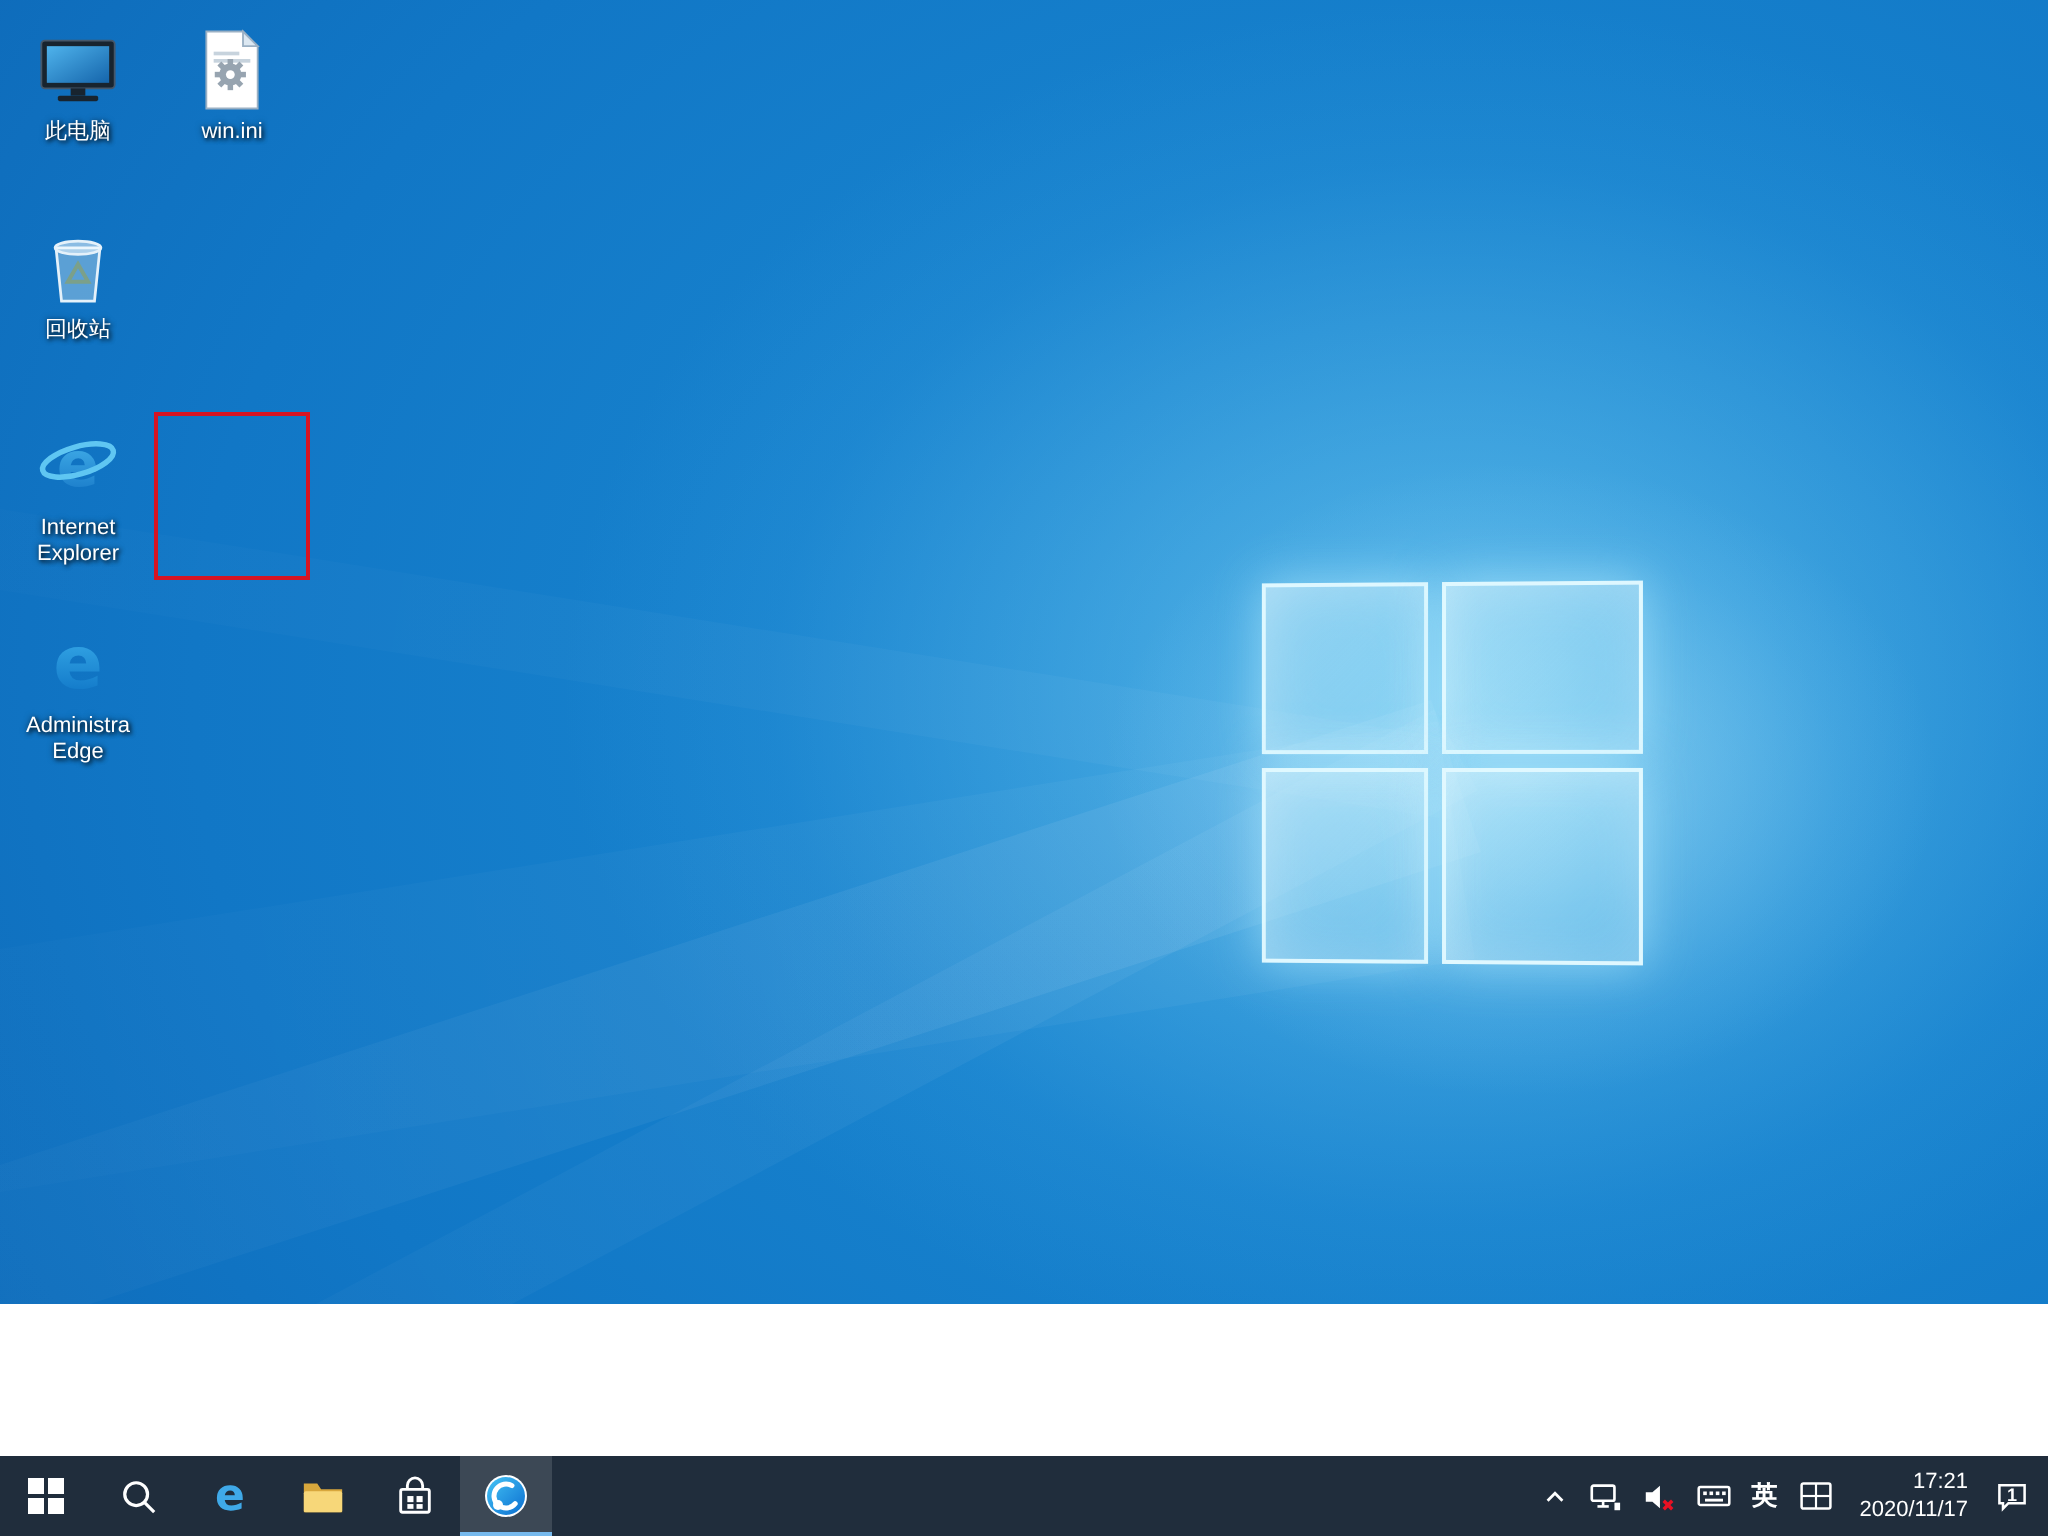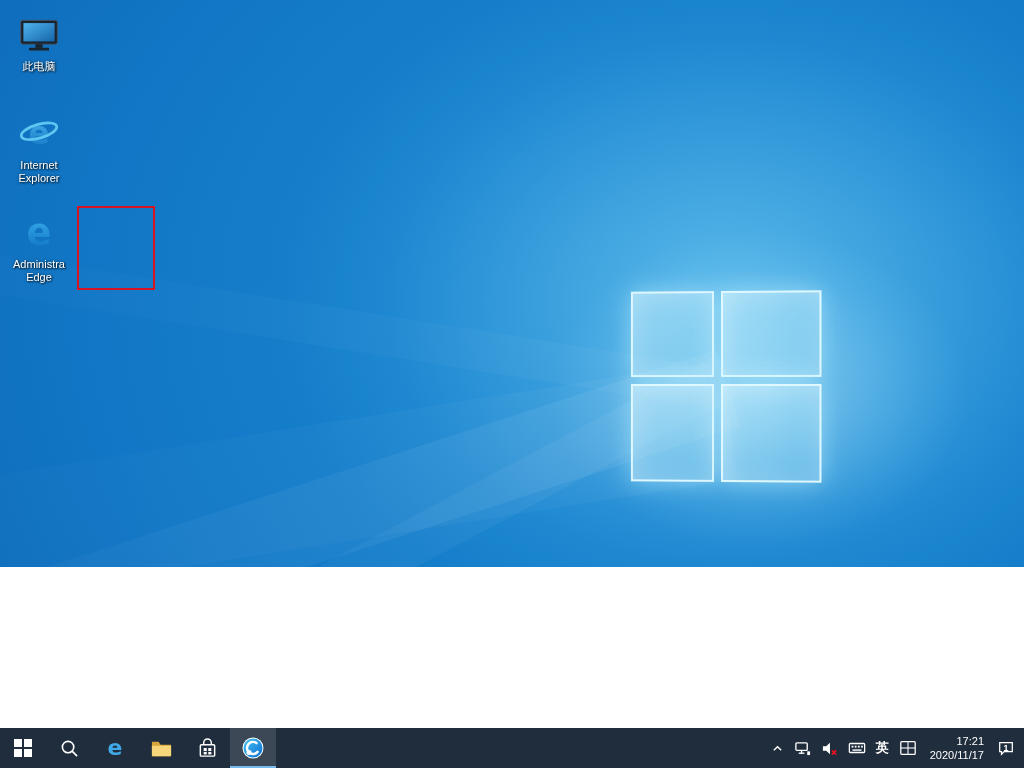--- a/index.html
+++ b/index.html
@@ -1,18 +1,18 @@
 <!DOCTYPE html>
 <html><head>
 <meta charset="utf-8">
 <title>Windows 10 Desktop</title>
 <style>
   html,body{margin:0;padding:0;width:1024px;height:768px;overflow:hidden;
     font-family:"Liberation Sans","DejaVu Sans",sans-serif;}
-  .desktop{position:absolute;left:0;top:0;width:1024px;height:567px;overflow:hidden;
+  .desktop{position:absolute;left:0;top:0;width:1024px;height:652px;overflow:hidden;
     background:
       radial-gradient(620px 480px at 71% 53%, rgba(140,220,250,0.55), rgba(60,160,225,0.18) 55%, rgba(0,0,0,0) 72%),
       radial-gradient(1400px 1100px at 71% 53%, #1e8fd6 0%, #1177c6 45%, #0c63b2 75%, #0a559e 100%);}
   .beam{position:absolute;left:-272px;width:1000px;background:linear-gradient(to right, rgba(255,255,255,0), rgba(255,255,255,0.10));
     transform-origin:right center;pointer-events:none;}
   .glow{position:absolute;left:470px;top:170px;width:580px;height:440px;pointer-events:none;
     background:radial-gradient(closest-side, rgba(200,242,255,0.45), rgba(130,205,245,0.14) 55%, rgba(0,0,0,0) 72%);}
   .winlogo{position:absolute;left:630px;top:291px;display:grid;
     grid-template-columns:84px 100px;grid-template-rows:86px 98px;gap:7px;
     transform:perspective(900px) rotateY(-4deg);}
@@ -75,20 +75,30 @@
           <rect x="7" y="11" width="34" height="20" fill="url(#gscr)"></rect>
           <rect x="20" y="34" width="8" height="4" fill="#18242f"></rect>
           <rect x="13" y="38" width="22" height="3" rx="1" fill="#18242f"></rect>
         </svg>
       </div>
       <div class="lbl">此电脑</div>
     </div>
     <div class="dicon">
       <div class="art">
         <svg viewBox="0 0 48 48" width="44" height="44">
+          <path d="M12 13 L36 13 L33 42 L15 42 Z" fill="rgba(215,236,248,0.38)" stroke="#e4f1fa" stroke-width="1.5"></path>
+          <ellipse cx="24" cy="13" rx="12.5" ry="3.6" fill="rgba(240,250,255,0.55)" stroke="#e4f1fa" stroke-width="1.5"></ellipse>
+          <path d="M24 22 l-5.5 9.5 h11 z" fill="none" stroke="#7ba08a" stroke-width="2.2"></path>
+        </svg>
+      </div>
+      <div class="lbl">回收站</div>
+    </div>
+    <div class="dicon">
+      <div class="art">
+        <svg viewBox="0 0 48 48" width="44" height="44">
           <defs>
               <linearGradient id="gie" x1="0" y1="0" x2="0" y2="1">
             <stop offset="0" stop-color="#49b8ef"></stop>
                 <stop offset="1" stop-color="#1373c4"></stop>
               </linearGradient>
             </defs>
           <text x="24" y="35" font-size="34" font-weight="bold" text-anchor="middle" fill="url(#gie)" font-family="DejaVu Sans, sans-serif">e</text>
           <ellipse cx="24" cy="21" rx="20" ry="7.5" fill="none" stroke="#5fc6f2" stroke-width="3" transform="rotate(-16 24 21)"></ellipse>
         </svg>
       </div>
@@ -104,20 +114,39 @@
               </linearGradient>
             </defs>
           <text x="24" y="37" font-size="40" font-weight="bold" text-anchor="middle" fill="url(#ged)" font-family="DejaVu Sans, sans-serif">e</text>
         </svg>
       </div>
       <div class="lbl">Administra Edge</div>
     </div>
   </div>
 
   <div class="icol icol2">
+    <div class="dicon">
+      <div class="art">
+        <svg viewBox="0 0 48 48" width="44" height="44">
+          <path d="M10 3 h20 l8 8 v34 h-28 z" fill="#ffffff" stroke="#9ab0c4"></path>
+          <path d="M30 3 l8 8 h-8 z" fill="#dce8f2" stroke="#9ab0c4"></path>
+          <rect x="14" y="14" width="14" height="2" fill="#c7d3dd"></rect>
+          <rect x="14" y="18" width="20" height="2" fill="#c7d3dd"></rect>
+          <g fill="#97a4b0">
+            <rect x="21.6" y="18" width="3" height="17" transform="rotate(0 23.1 26.5)"></rect>
+            <rect x="21.6" y="18" width="3" height="17" transform="rotate(45 23.1 26.5)"></rect>
+            <rect x="21.6" y="18" width="3" height="17" transform="rotate(90 23.1 26.5)"></rect>
+            <rect x="21.6" y="18" width="3" height="17" transform="rotate(135 23.1 26.5)"></rect>
+            <circle cx="23.1" cy="26.5" r="6"></circle>
+          </g>
+          <circle cx="23.1" cy="26.5" r="2.4" fill="#ffffff"></circle>
+        </svg>
+      </div>
+      <div class="lbl">win.ini</div>
+    </div>
   </div>
 
   <div class="redbox"></div>
 </div>
 
 <div class="taskbar">
   <div class="tb-left">
     <div class="tbtn">
       <svg viewBox="0 0 18 18" width="18" height="18">
         <rect x="0" y="0" width="8" height="8" fill="#fff"></rect>

